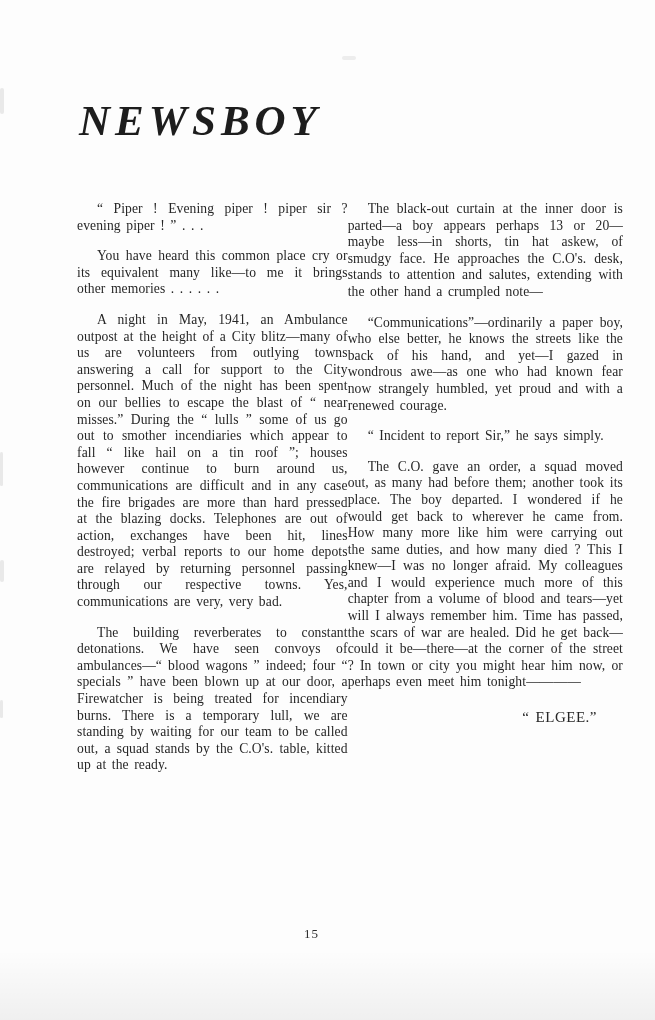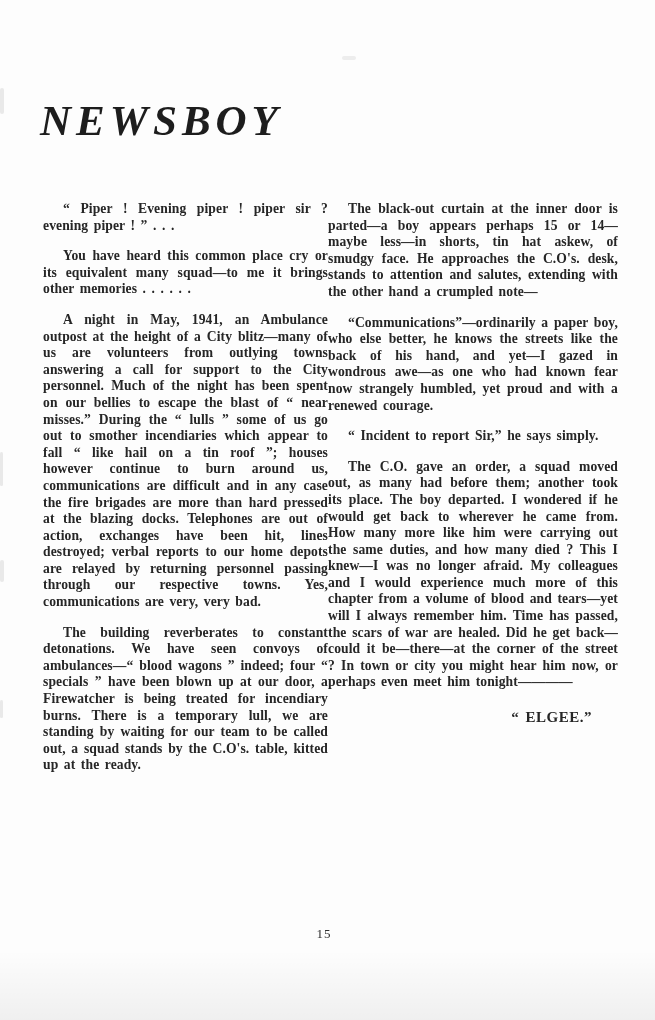--- a/index.html
+++ b/index.html
@@ -13,35 +13,35 @@
     height: 1020px;
     background: #fdfdfd;
     overflow: hidden;
     font-family: "Liberation Serif", "DejaVu Serif", serif;
     color: #262626;
     box-sizing: border-box;
   }
   .page-inner {
     padding: 98px 32px 0 38px;
     box-sizing: border-box;
+    margin-left: 39px;
   }
   .title {
     font-style: italic;
     font-weight: 700;
     font-size: 43px;
     line-height: 46px;
     letter-spacing: 5px;
     color: #1d1d1d;
     margin: 0 0 0 2px;
   }
   .columns {
     display: flex;
     justify-content: center;
     margin-top: 57px;
-    font-weight: bold;
   }
   .col {
     font-size: 13.6px;
     line-height: 16.6px;
     text-align: justify;
     word-spacing: 2px;
     letter-spacing: 0.1px;
   }
   .col-left  { width: 285px; }
   .col-right { width: 290px; }
@@ -54,21 +54,21 @@
     padding-right: 26px;
     margin-top: 18px;
     font-size: 15px;
     letter-spacing: 0.5px;
   }
   .page-number {
     position: absolute;
     top: 926px;
     left: 304px;
     width: 40px;
-    text-align: center;
+    text-align: left;
     font-size: 13px;
     letter-spacing: 1px;
     color: #2e2e2e;
   }
   
   .edge-smudge {
     position: absolute;
     background: #d9d9d9;
     opacity: 0.55;
     border-radius: 2px;
@@ -108,27 +108,27 @@
   <span class="edge-smudge smudge-4"></span>
 
   <div class="page-inner">
 
     <h1 class="title">NEWSBOY</h1>
 
     <div class="columns">
 
       <div class="col col-left">
         <p>“ Piper !  Evening piper !  piper sir ? evening piper ! ” . . .</p>
-        <p>You have heard this common place cry or its equivalent many squad—to me it brings other memories . . . . . .</p>
+        <p>You have heard this common place cry or its equivalent many like—to me it brings other memories . . . . . .</p>
         <p>A night in May, 1941, an Ambulance outpost at the height of a City blitz—many of us are volunteers from outlying towns answering a call for support to the City personnel. Much of the night has been spent on our bellies to escape the blast of “ near misses.” During the “ lulls ” some of us go out to smother incendiaries which appear to fall “ like hail on a tin roof ”; houses however continue to burn around us, communications are difficult and in any case the fire brigades are more than hard pressed at the blazing docks. Telephones are out of action, exchanges have been hit, lines destroyed; verbal reports to our home depots are relayed by returning personnel passing through our respective towns. Yes, communications are very, very bad.</p>
         <p>The building reverberates to constant detonations. We have seen convoys of ambulances—“ blood wagons ” indeed; four “ specials ” have been blown up at our door, a Firewatcher is being treated for incendiary burns. There is a temporary lull, we are standing by waiting for our team to be called out, a squad stands by the C.O's. table, kitted up at the ready.</p>
       </div>
 
       <div class="col col-right">
-        <p>The black-out curtain at the inner door is parted—a boy appears perhaps 15 or 14—maybe less—in shorts, tin hat askew, of smudgy face. He approaches the C.O's. desk, stands to attention and salutes, extending with the other hand a crumpled note—</p>
+        <p>The black-out curtain at the inner door is parted—a boy appears perhaps 13 or 20—maybe less—in shorts, tin hat askew, of smudgy face. He approaches the C.O's. desk, stands to attention and salutes, extending with the other hand a crumpled note—</p>
         <p>“Communications”—ordinarily a paper boy, who else better, he knows the streets like the back of his hand, and yet—I gazed in wondrous awe—as one who had known fear now strangely humbled, yet proud and with a renewed courage.</p>
         <p>“ Incident to report Sir,” he says simply.</p>
         <p>The C.O. gave an order, a squad moved out, as many had before them; another took its place. The boy departed. I wondered if he would get back to wherever he came from. How many more like him were carrying out the same duties, and how many died ? This I knew—I was no longer afraid. My colleagues and I would experience much more of this chapter from a volume of blood and tears—yet will I always remember him. Time has passed, the scars of war are healed. Did he get back—could it be—there—at the corner of the street ? In town or city you might hear him now, or perhaps even meet him tonight————</p>
         <div class="signature">“ ELGEE.”</div>
       </div>
 
     </div>
   </div>
 
   <div class="page-number">15</div>

